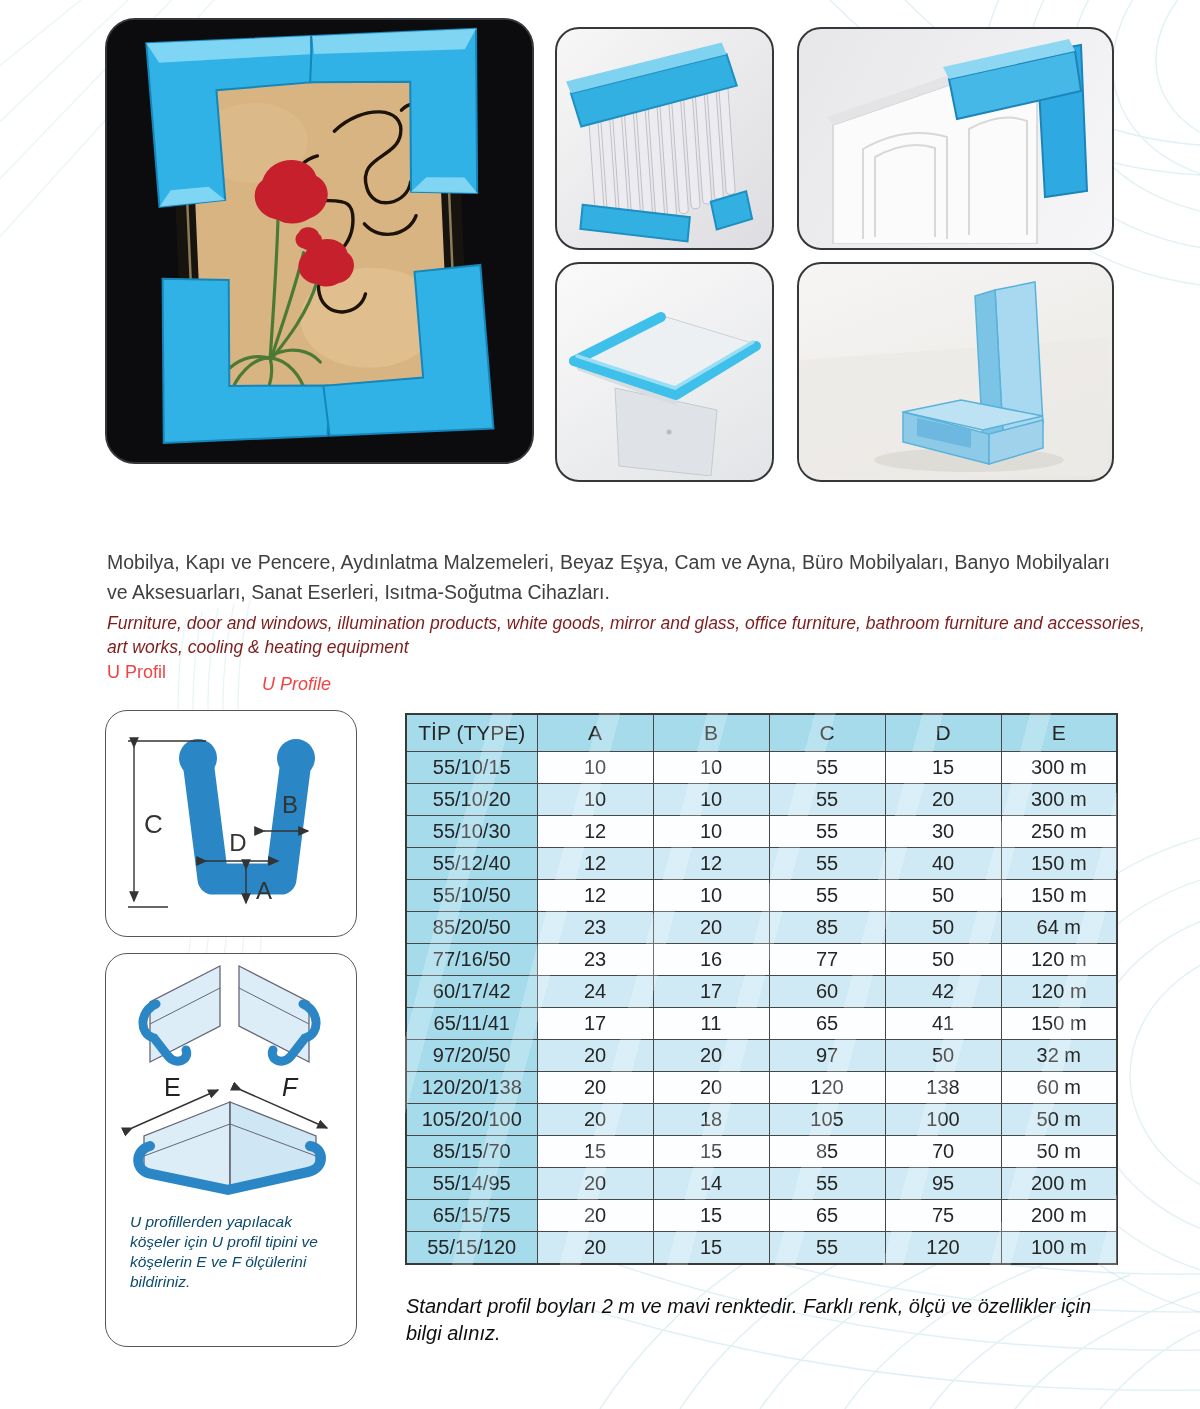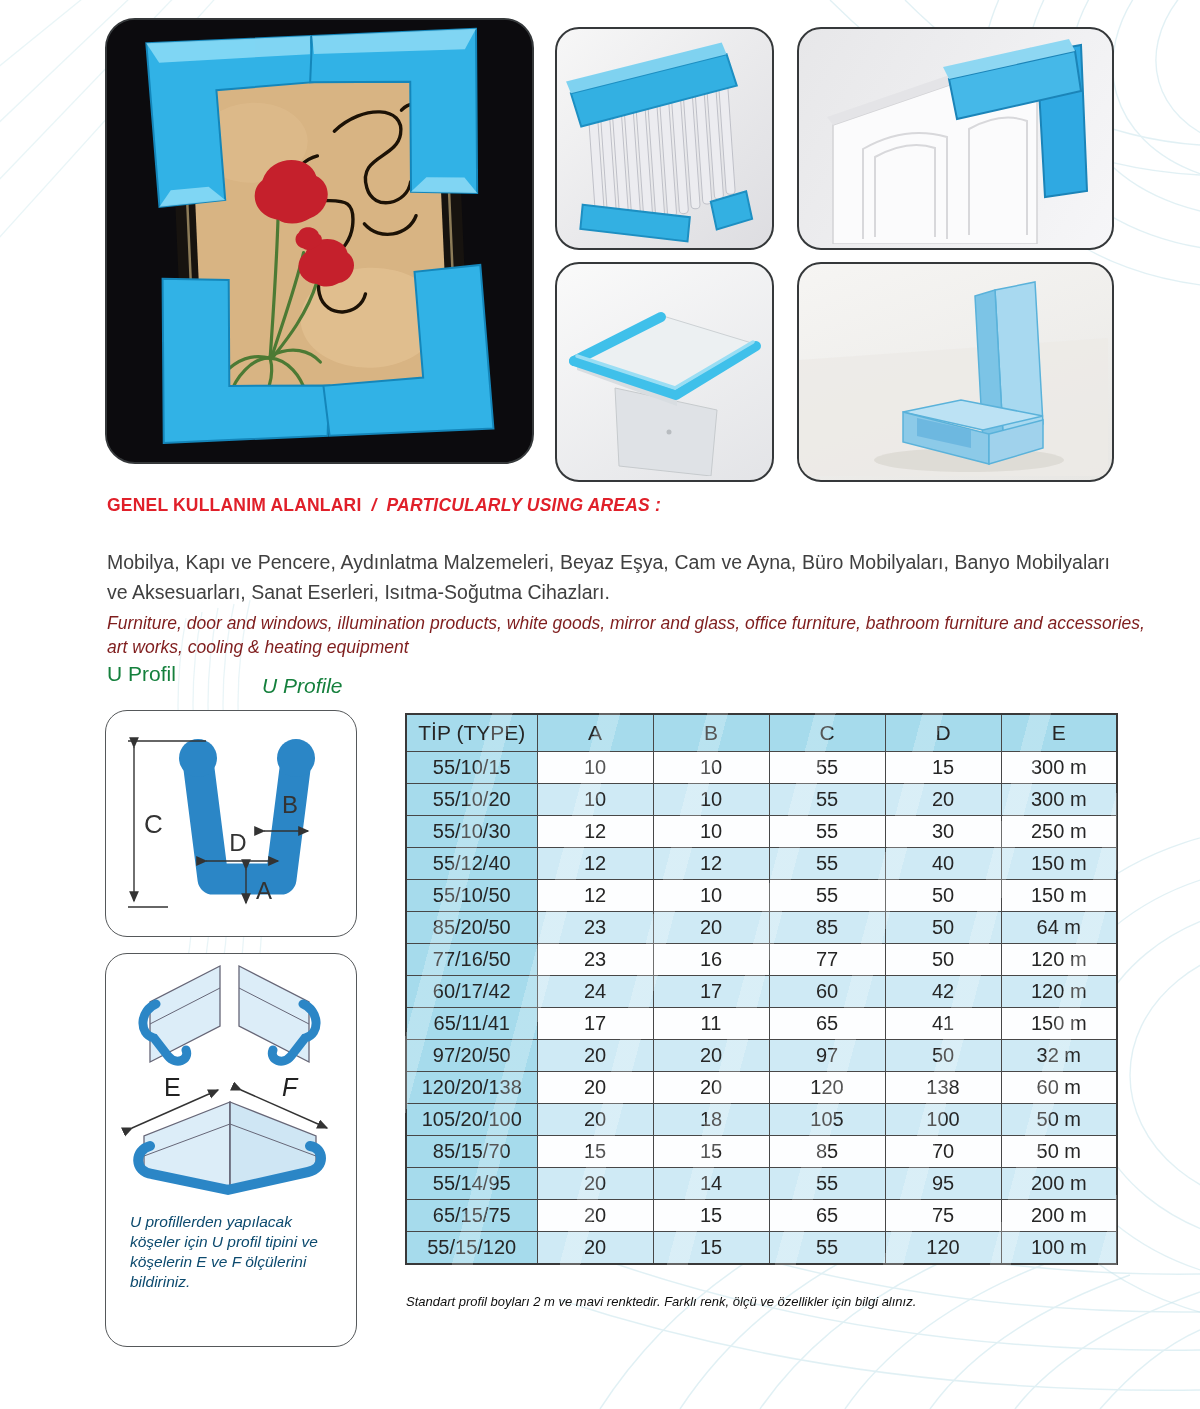--- a/index.html
+++ b/index.html
@@ -32,21 +32,21 @@
 
   
   .heading{position:absolute;left:107px;top:495px;font-size:17.5px;font-weight:bold;
     color:var(--accent-red);letter-spacing:.2px;white-space:nowrap;}
   .heading .sep{margin:0 10px;font-style:italic;}
   .heading .en{font-style:italic;}
   .body-tr{position:absolute;left:107px;top:527px;width:1003px;font-size:19.5px;
     line-height:1.55;text-align:justify;color:#404040;}
   .body-en{position:absolute;left:107px;top:593px;width:1040px;font-size:17.5px;
     font-style:italic;line-height:1.4;color:#7f1d1d;}
-  .section-labels{position:absolute;left:107px;top:662px;width:300px;font-size:21px;color:#15803d;}
+  .section-labels{position:absolute;left:107px;top:662px;width:300px;font-size:18px;color:#ef4444;}
   .section-labels .lbl-en{position:absolute;left:155px;top:12px;font-style:italic;}
 
   
   .dbox{position:absolute;border:1.6px solid #55585a;border-radius:22px;background:#fff;}
   .dbox1{left:105px;top:710px;width:250px;height:225px;}
   .dbox2{left:105px;top:953px;width:250px;height:392px;}
   .dbox svg{display:block;}
   .dbox2 .captions{padding:6px 16px 0 24px;}
   .dbox2 .cap{font-style:italic;font-size:15.5px;line-height:1.3;color:#0c4a6e;margin:0 0 13px 0;}
 
@@ -58,21 +58,21 @@
   table.size th,table.size td{border:1px solid var(--border-dark);text-align:center;
     padding:0;color:#262626;overflow:hidden;white-space:nowrap;}
   table.size thead th{height:36px;font-size:21px;font-weight:400;background:var(--table-header-blue);}
   table.size tbody th{font-weight:400;background:var(--table-header-blue);}
   table.size tbody th,table.size tbody td{height:31px;font-size:20px;}
   table.size tbody tr:nth-child(odd) td{background:#fdfeff;}
   table.size tbody tr:nth-child(even) td{background:var(--table-alt-blue);}
 
   
   .footnote{position:absolute;left:406px;top:1293px;width:720px;}
-  .footnote p{margin:0 0 2px 0;font-style:italic;font-size:13px;line-height:1.35;color:#0e0e0e;}
+  .footnote p{margin:0 0 2px 0;font-style:italic;font-size:20px;line-height:1.35;color:#0e0e0e;}
 </style>
 </head>
 <body>
 
 <div class="page">
 
   <svg class="bg-svg" width="1200" height="1409" viewBox="0 0 1200 1409">
     <g stroke="#cae5ec" stroke-width="1.4" fill="none" opacity="0.55">
       <g transform="rotate(-16 1305 40)">
         <ellipse cx="1305" cy="40" rx="330" ry="240"></ellipse>
@@ -223,23 +223,20 @@
       <ellipse cx="170" cy="196" rx="95" ry="12" fill="#d8d5cf" opacity="0.7"></ellipse>
       <path d="M 196,26 L 236,18 L 244,160 L 204,170 Z" fill="#a8d9f0" stroke="#5ab2da" stroke-width="1.5"></path>
       <path d="M 176,32 L 196,26 L 204,170 L 184,178 Z" fill="#7cc4e6" stroke="#5ab2da" stroke-width="1.5"></path>
       <path d="M 104,148 L 184,166 L 244,152 L 162,136 Z" fill="#bce2f4" stroke="#5ab2da" stroke-width="1.5"></path>
       <path d="M 104,148 L 104,178 L 190,200 L 190,170 Z" fill="#8ccae8" stroke="#5ab2da" stroke-width="1.5"></path>
       <path d="M 190,170 L 244,156 L 244,184 L 190,200 Z" fill="#a0d2ec" stroke="#5ab2da" stroke-width="1.5"></path>
       <path d="M 118,154 L 172,166 L 172,184 L 118,172 Z" fill="#6db8e0"></path>
     </svg>
   </div>
 
-  <div class="heading">
-    <span>GENEL KULLANIM ALANLARI</span><span class="sep">/</span><span class="en">PARTICULARLY USING AREAS :</span>
-  </div>
 
   <p class="body-tr">Mobilya, Kapı ve Pencere, Aydınlatma Malzemeleri, Beyaz Eşya, Cam ve Ayna, Büro Mobilyaları, Banyo Mobilyaları ve Aksesuarları, Sanat Eserleri, Isıtma-Soğutma Cihazları.</p>
   <p class="body-en">Furniture, door and windows, illumination products, white goods, mirror and glass, office furniture, bathroom furniture and accessories, art works, cooling &amp; heating equipment</p>
 
   <div class="section-labels">
     <span class="lbl-tr">U Profil</span>
     <span class="lbl-en">U Profile</span>
   </div>
 
   <div class="dbox dbox1">

